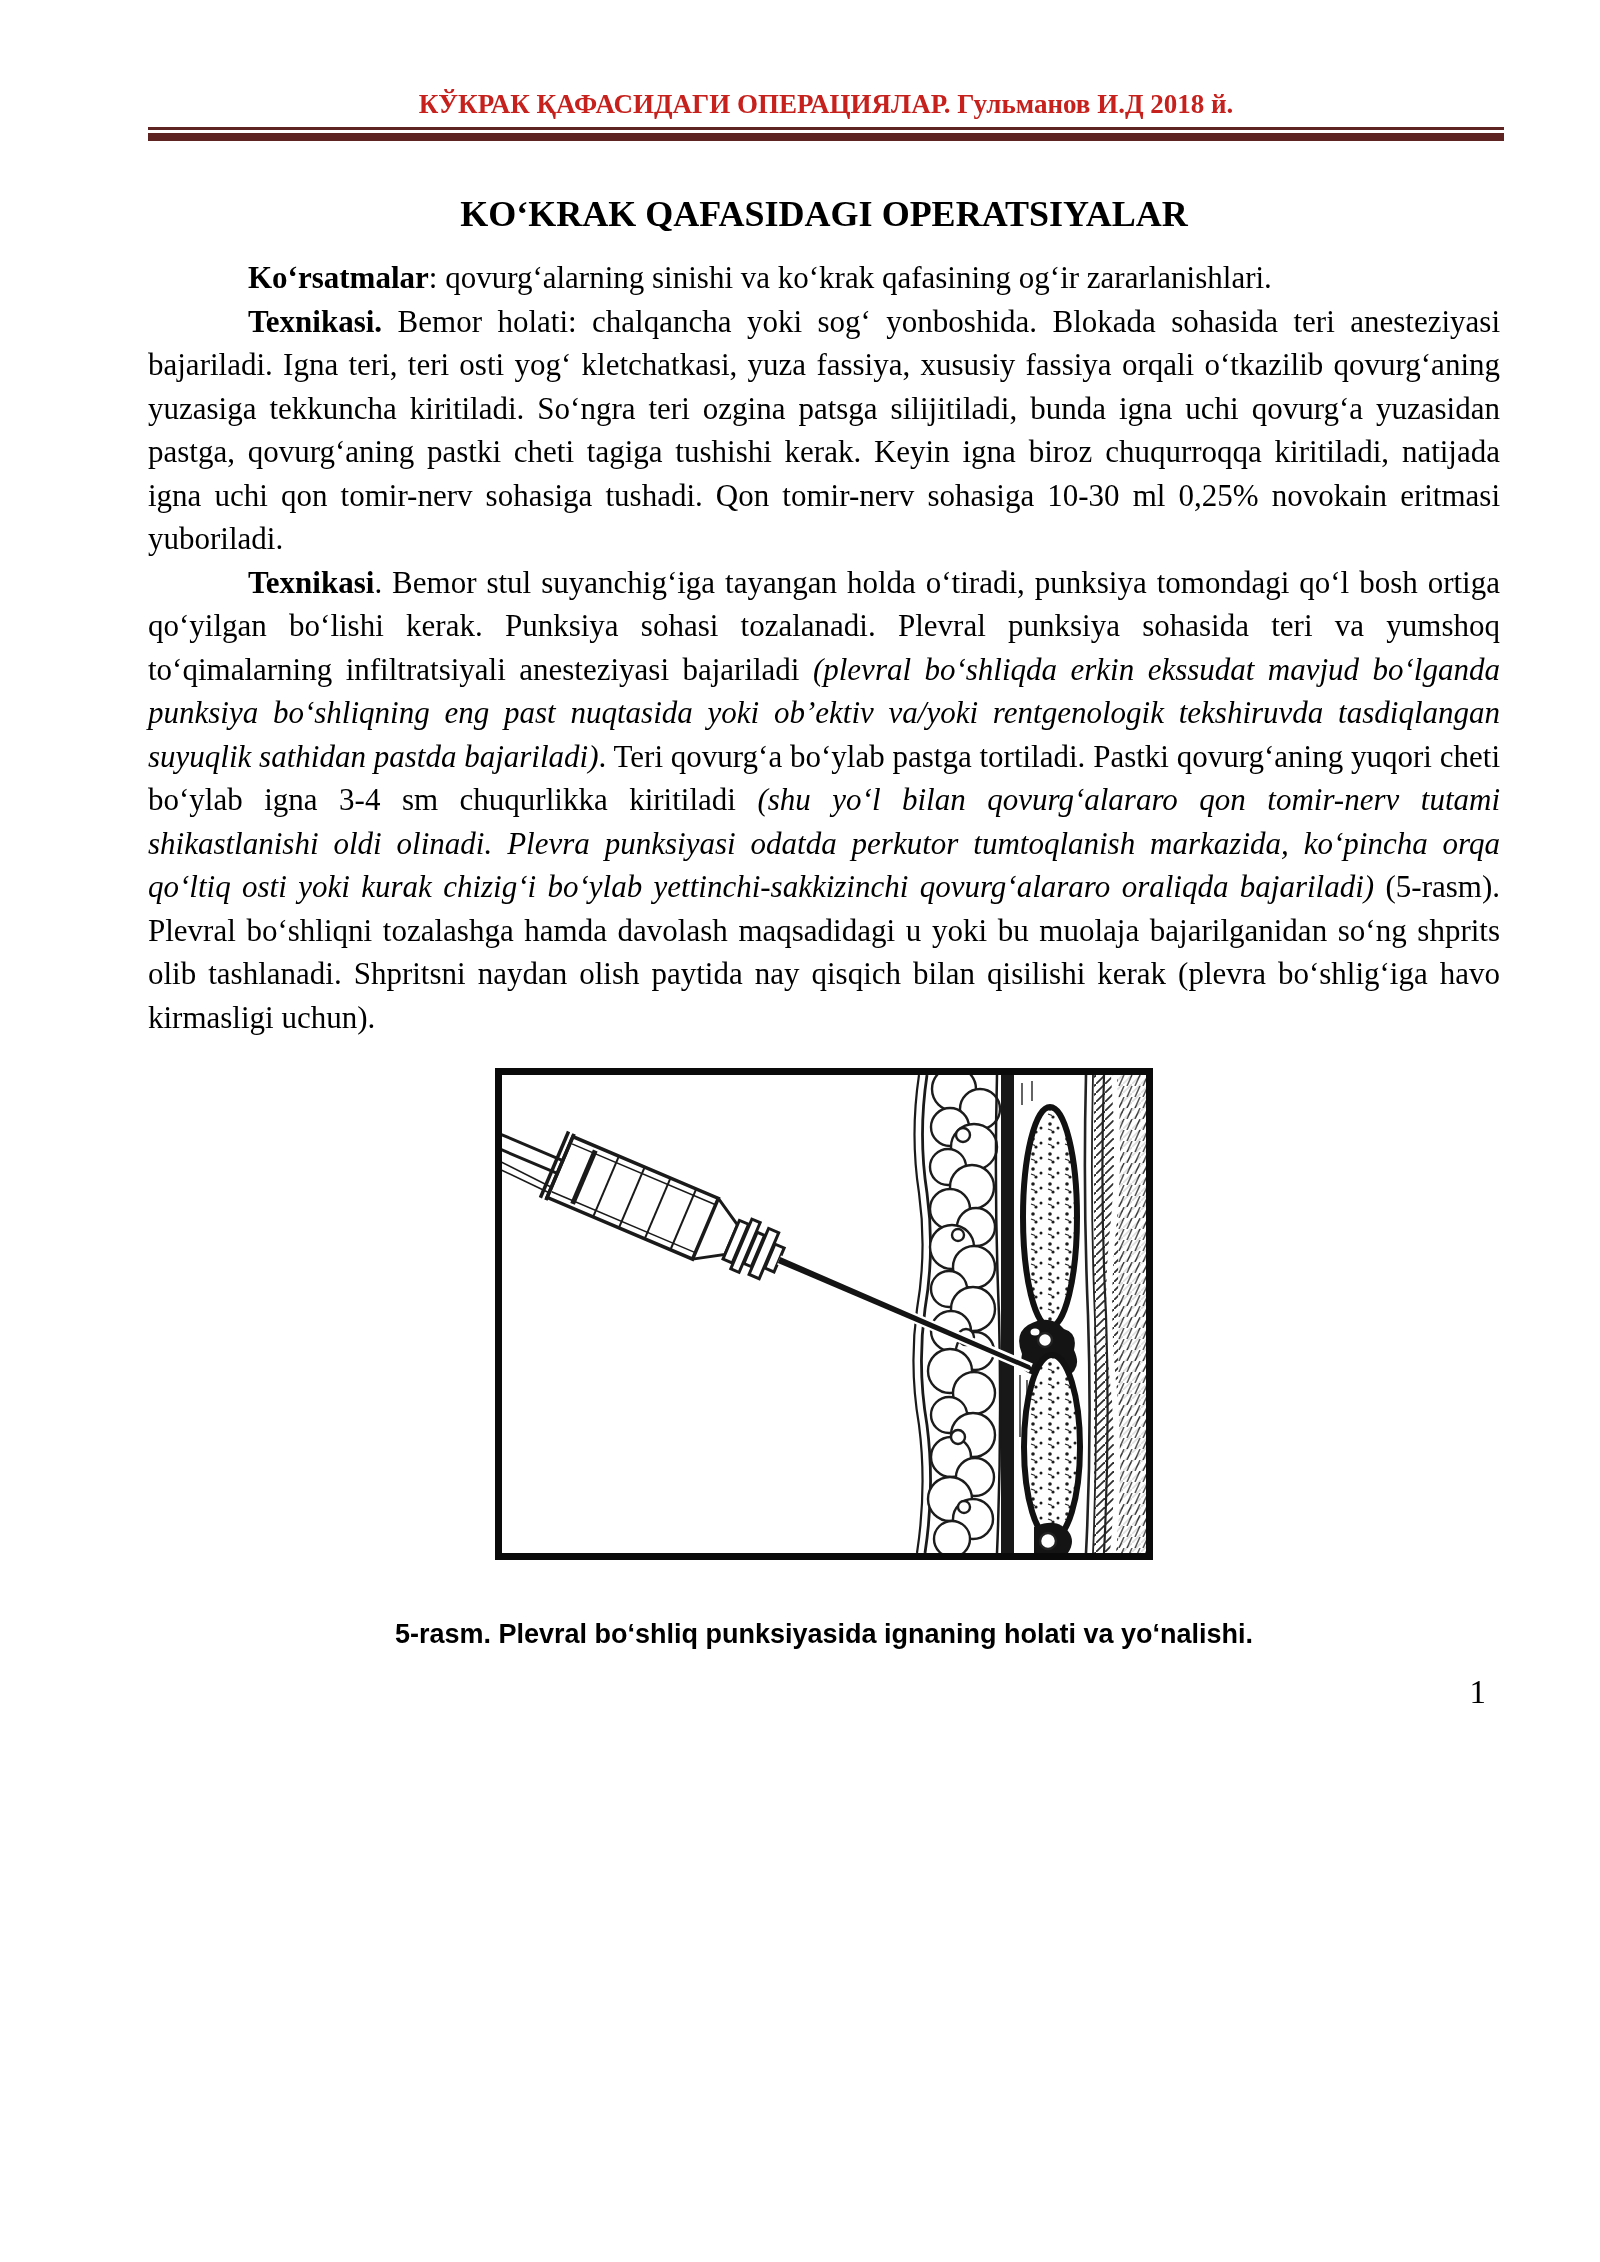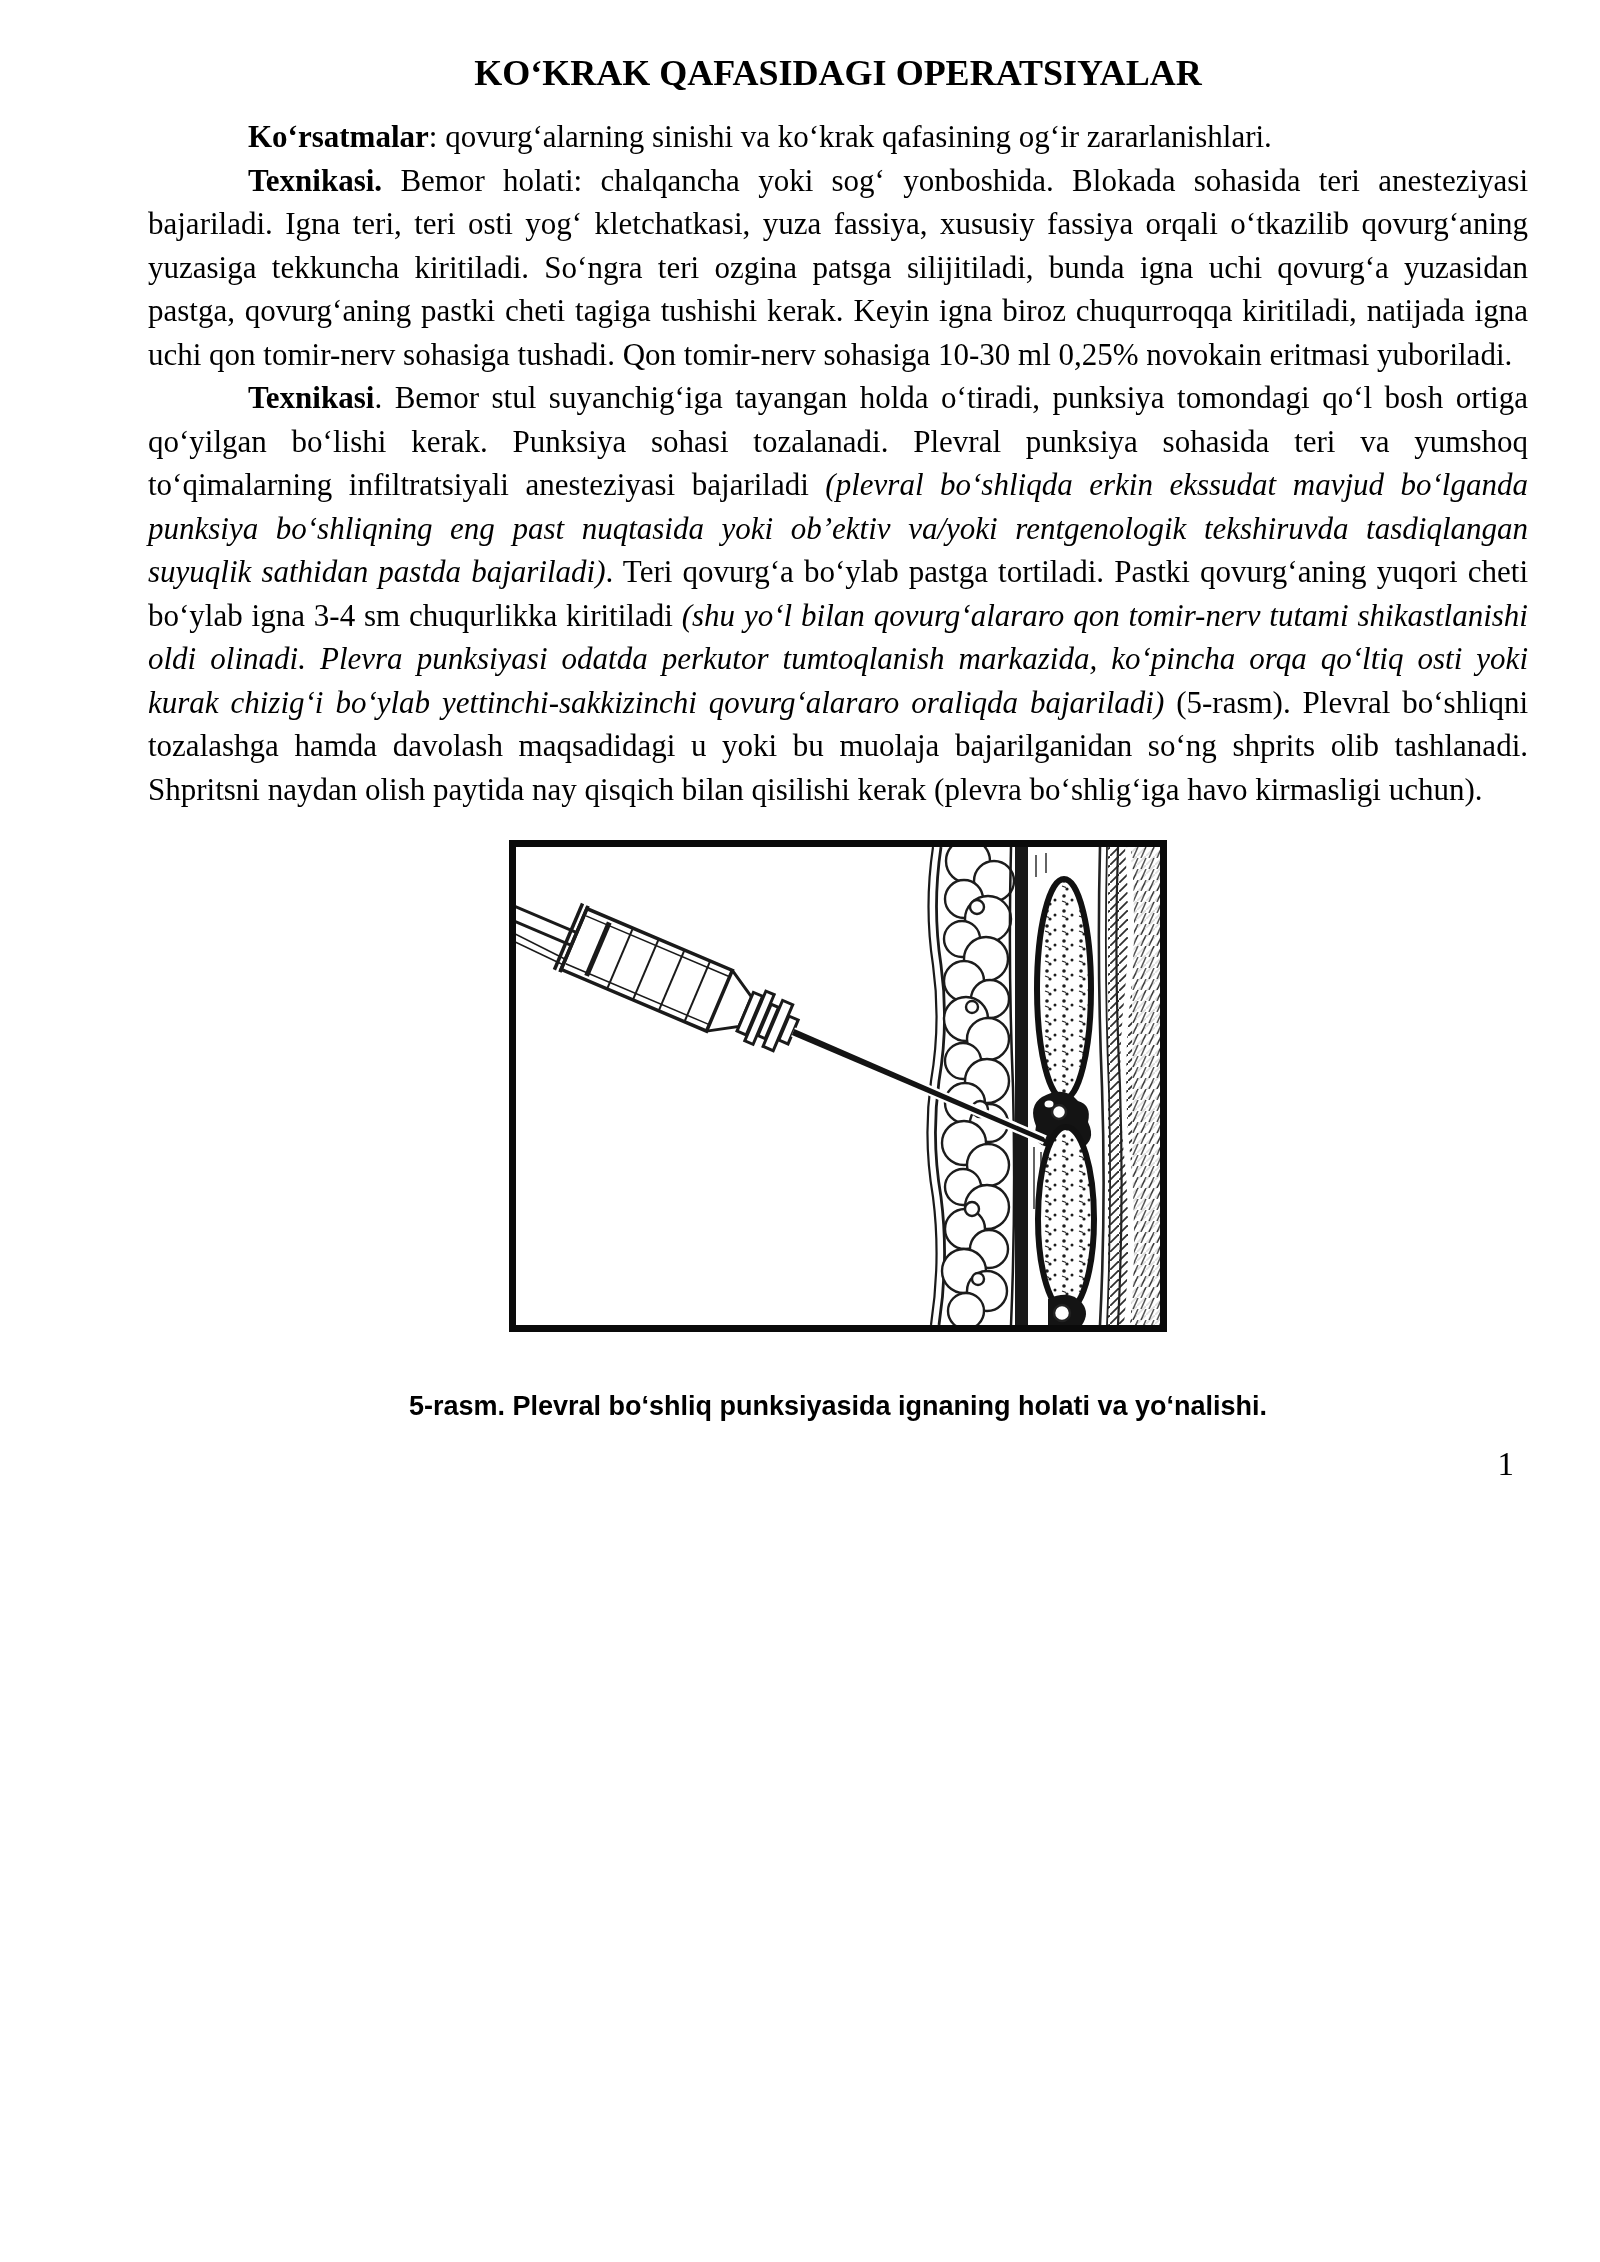--- a/index.html
+++ b/index.html
@@ -19,21 +19,21 @@
     display:block;text-align:center;
     font-weight:bold;font-size:27px;line-height:32px;
     letter-spacing:0px;
   }
   .hdr-rules{margin-top:7px;}
   .rule-thin{height:3px;}
   .rule-gap{height:3px;background:#fff;}
   .rule-thick{height:8px;}
 
   
-  .content{margin:0 72px 0 148px;}
+  .content{margin:0 100px 0 148px;}
 
   h1.doc-title{
     margin:50px 0 0 0;
     text-align:center;
     font-size:36px;line-height:46px;font-weight:bold;
   }
   h2.sec-heading{
     margin:14px 0 0 0;
     padding-left:100px;
     font-size:36px;line-height:46px;font-weight:bold;
@@ -72,20 +72,28 @@
     margin:23px 14px 0 0;
     text-align:right;
     font-size:33px;line-height:38px;
   }
 </style>
 </head>
 <body>
 
 <div class="page">
 
+  <div class="running-header">
+    <span class="hdr-text" style="color: rgb(198, 33, 29);">КЎКРАК ҚАФАСИДАГИ ОПЕРАЦИЯЛАР. Гульманов И.Д 2018 й.</span>
+    <div class="hdr-rules">
+      <div class="rule-thin" style="background: rgb(93, 36, 34);"></div>
+      <div class="rule-gap"></div>
+      <div class="rule-thick" style="background: rgb(93, 36, 34);"></div>
+    </div>
+  </div>
 
   <div class="content">
 
     <h1 class="doc-title">KO‘KRAK QAFASIDAGI OPERATSIYALAR</h1>
 
     <p class="body-par first"><span class="run-bold">Ko‘rsatmalar</span><span class="run-normal">: qovurg‘alarning sinishi va ko‘krak qafasining og‘ir zararlanishlari.</span></p>
     <p class="body-par"><span class="run-bold">Texnikasi.</span><span class="run-normal"> Bemor holati: chalqancha yoki sog‘ yonboshida. Blokada sohasida teri anesteziyasi bajariladi. Igna teri, teri osti yog‘ kletchatkasi, yuza fassiya, xususiy fassiya orqali o‘tkazilib qovurg‘aning yuzasiga tekkuncha kiritiladi. So‘ngra teri ozgina patsga silijitiladi, bunda igna uchi qovurg‘a yuzasidan pastga, qovurg‘aning pastki cheti tagiga tushishi kerak. Keyin igna biroz chuqurroqqa kiritiladi, natijada igna uchi qon tomir-nerv sohasiga tushadi. Qon tomir-nerv sohasiga 10-30 ml 0,25% novokain eritmasi yuboriladi.</span></p>
 
     <p class="body-par"><span class="run-bold">Texnikasi</span><span class="run-normal">. Bemor stul suyanchig‘iga tayangan holda o‘tiradi, punksiya tomondagi qo‘l bosh ortiga qo‘yilgan bo‘lishi kerak. Punksiya sohasi tozalanadi. Plevral punksiya sohasida teri va yumshoq to‘qimalarning infiltratsiyali anesteziyasi bajariladi </span><span class="run-italic">(plevral bo‘shliqda erkin ekssudat mavjud bo‘lganda punksiya bo‘shliqning eng past nuqtasida yoki ob’ektiv va/yoki rentgenologik tekshiruvda tasdiqlangan suyuqlik sathidan pastda bajariladi)</span><span class="run-normal">. Teri qovurg‘a bo‘ylab pastga tortiladi. Pastki qovurg‘aning yuqori cheti bo‘ylab igna 3-4 sm chuqurlikka kiritiladi </span><span class="run-italic">(shu yo‘l bilan qovurg‘alararo qon tomir-nerv tutami shikastlanishi oldi olinadi. Plevra punksiyasi odatda perkutor tumtoqlanish markazida, ko‘pincha orqa qo‘ltiq osti yoki kurak chizig‘i bo‘ylab yettinchi-sakkizinchi qovurg‘alararo oraliqda bajariladi)</span><span class="run-normal"> (5-rasm). Plevral bo‘shliqni tozalashga hamda davolash maqsadidagi u yoki bu muolaja bajarilganidan so‘ng shprits olib tashlanadi. Shpritsni naydan olish paytida nay qisqich bilan qisilishi kerak (plevra bo‘shlig‘iga havo kirmasligi uchun).</span></p>
 

